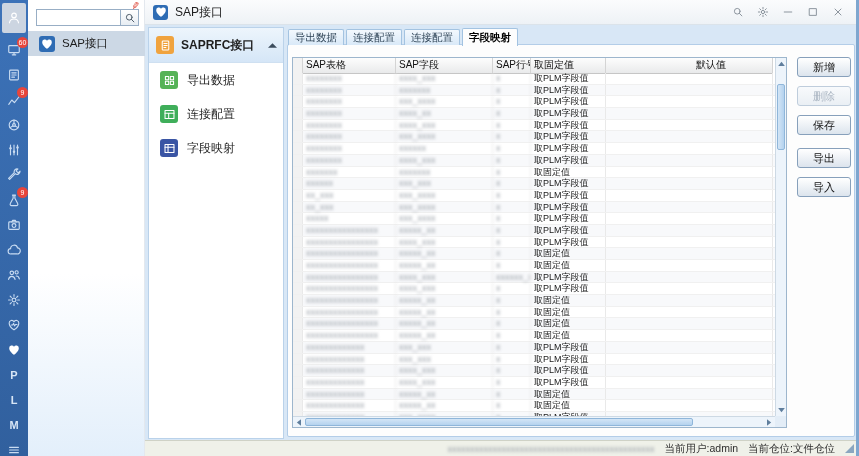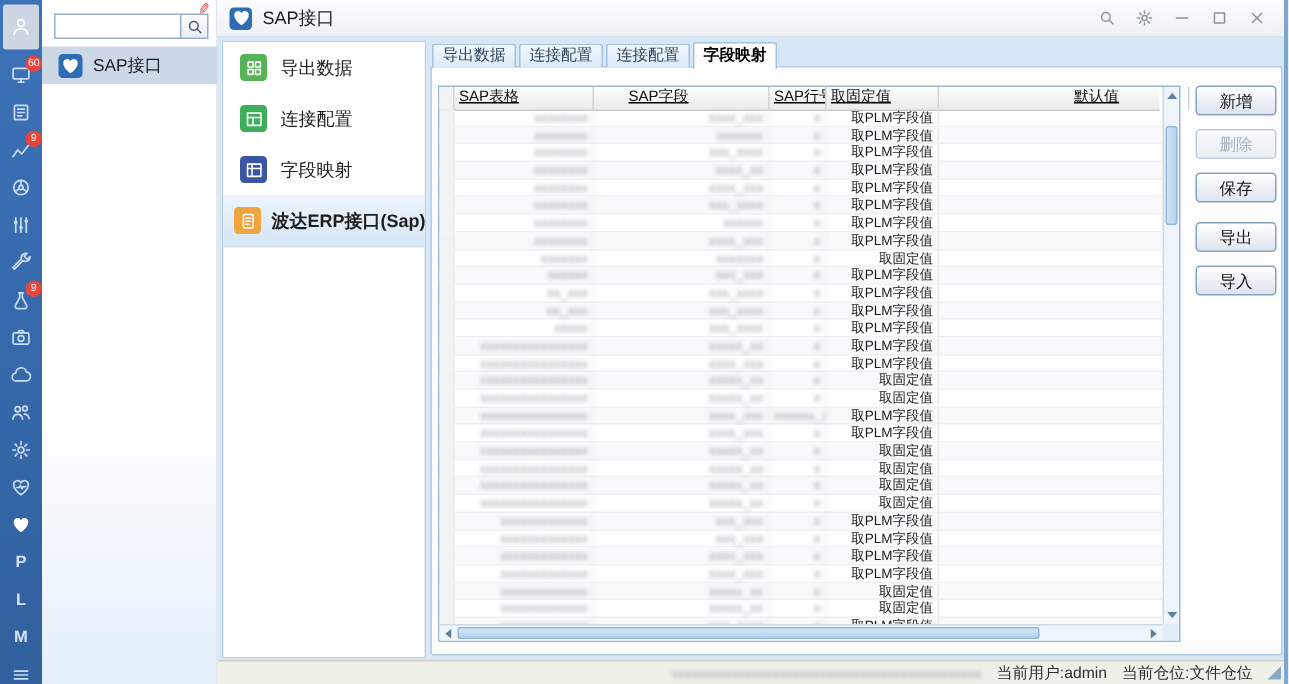--- a/index.html
+++ b/index.html
@@ -54,30 +54,30 @@
   .tab{height:15px;line-height:15px;padding:0 6px;font-size:10.5px;color:#2f4457;cursor:pointer;
        background:linear-gradient(#f3f8fd,#d9e9f8);border:1px solid #a3c3e1;border-bottom:none;border-radius:2px 2px 0 0;}
   .tab.active{background:#fdfdfd;height:17px;line-height:17px;font-weight:bold;color:#000;margin-bottom:-1px;}
   
   .panel{position:absolute;left:142px;top:44px;width:568px;height:393px;background:#fdfdfd;
          border:1px solid #b3cde8;border-radius:2px;box-sizing:border-box;}
   
   .twrap{position:absolute;left:147px;top:57px;width:495px;height:371px;background:#fff;
          border:1px solid #9db6cd;box-sizing:border-box;z-index:2;}
   .thead{position:absolute;left:0;top:0;right:13px;height:15px;display:flex;
-         background:linear-gradient(#fdfdfd,#e9eaeb);border-bottom:1px solid #c6c6c6;text-decoration:underline;}
+         background:linear-gradient(#fdfdfd,#e9eaeb);border-bottom:1px solid #c6c6c6;}
   .th{font-size:10px;color:#111;line-height:14px;padding:0 3px;box-sizing:border-box;
       border-right:1px solid #d4d4d4;white-space:nowrap;overflow:hidden;cursor:pointer;}
   .tbody{position:absolute;left:0;top:15px;right:11px;bottom:11px;overflow:hidden;}
-  .tr{display:flex;height:10.7px;border-bottom:1px solid #f0f0f0;cursor:pointer;text-align:right;}
+  .tr{display:flex;height:10.7px;border-bottom:1px solid #f0f0f0;cursor:pointer;}
   .tr.odd{background:#f8f9fb;}
   .td{font-size:9px;line-height:10px;padding:0 3px;box-sizing:border-box;border-right:1px solid #e9e9e9;
       white-space:nowrap;overflow:hidden;color:#1a1a1a;}
   .c0{width:10px;background:#f2f2f2;flex:none;}
-  .c1{width:93px;flex:none;}.c2{width:97px;flex:none;margin-left:20px;}.c3{width:38px;flex:none;}
+  .c1{width:93px;flex:none;}.c2{width:97px;flex:none;}.c3{width:38px;flex:none;}
   .c4{width:75px;flex:none;}.c5{width:87px;flex:none;margin-top:16px;}.c6{width:80px;flex:none;}.c7{flex:1;border-right:none;}
   .redacted{color:#9aa0a8;filter:blur(1.5px);}
   
   .vscroll{position:absolute;right:0;top:0;bottom:11px;width:11px;background:#edf4fb;border-left:1px solid #cdd9e4;box-sizing:border-box;}
   .hscroll{position:absolute;left:0;bottom:0;right:11px;height:11px;background:#edf4fb;border-top:1px solid #cdd9e4;box-sizing:border-box;}
   .corner{position:absolute;right:0;bottom:0;width:11px;height:11px;background:#e3edf7;}
   .sarrow{position:absolute;width:11px;height:11px;display:flex;align-items:center;justify-content:center;color:#5c7linear;color:#5f7e9d;cursor:pointer;}
   .sarrow svg{display:block;}
   .vthumb{position:absolute;left:1px;width:8px;top:26px;height:66px;cursor:pointer;
           background:linear-gradient(90deg,#d3e5f6,#b4d2ee);border:1px solid #8fb6da;border-radius:2px;box-sizing:border-box;}
@@ -262,20 +262,34 @@
           </button>
           <button class="win-btn">
             <svg width="12" height="12" viewBox="0 0 16 16" fill="none" stroke="currentColor" stroke-width="1.3" stroke-linecap="round" stroke-linejoin="round">
               <path d="M4 4l8 8M12 4L4 12"></path>
             </svg>
           </button>
         </div>
     </div>
 
     <div class="menu">
+        <div class="mgroup">
+          <span class="gi" style="background:#f0a33e">
+            <svg width="13" height="13" viewBox="0 0 16 16" fill="none" stroke="currentColor" stroke-width="1.3" stroke-linecap="round" stroke-linejoin="round">
+              <rect x="4" y="2.5" width="8" height="11" rx="1"></rect>
+              <path d="M6 5.5h4M6 8h4M6 10.5h2.5"></path>
+            </svg>
+          </span>
+          <span class="gl">SAPRFC接口</span>
+          <span class="caret">
+            <svg width="9" height="6" viewBox="0 0 10 6">
+              <path d="M0 6l5-5 5 5z" fill="#3c4c5c"></path>
+            </svg>
+          </span>
+        </div>
         <div class="mitem">
           <span class="gi" style="background:#56b357">
             <svg width="13" height="13" viewBox="0 0 16 16" fill="none" stroke="currentColor" stroke-width="1.3" stroke-linecap="round" stroke-linejoin="round">
               <rect x="3" y="3" width="4" height="4"></rect>
               <rect x="9" y="3" width="4" height="4"></rect>
               <rect x="3" y="9" width="4" height="4"></rect>
               <rect x="9" y="9" width="4" height="4"></rect>
             </svg>
           </span>
           <span class="ml">导出数据</span>
@@ -290,34 +304,20 @@
           <span class="ml">连接配置</span>
         </div>
         <div class="mitem">
           <span class="gi" style="background:#3a55a4">
             <svg width="13" height="13" viewBox="0 0 16 16" fill="none" stroke="currentColor" stroke-width="1.3" stroke-linecap="round" stroke-linejoin="round">
               <rect x="2.5" y="3" width="11" height="10"></rect>
               <path d="M2.5 6.5h11M6.2 3v10"></path>
             </svg>
           </span>
           <span class="ml">字段映射</span>
-        </div>
-        <div class="mgroup">
-          <span class="gi" style="background:#f0a33e">
-            <svg width="13" height="13" viewBox="0 0 16 16" fill="none" stroke="currentColor" stroke-width="1.3" stroke-linecap="round" stroke-linejoin="round">
-              <rect x="4" y="2.5" width="8" height="11" rx="1"></rect>
-              <path d="M6 5.5h4M6 8h4M6 10.5h2.5"></path>
-            </svg>
-          </span>
-          <span class="gl">波达ERP接口(Sap)</span>
-          <span class="caret">
-            <svg width="9" height="6" viewBox="0 0 10 6">
-              <path d="M0 0l5 5 5-5z" fill="#3c4c5c"></path>
-            </svg>
-          </span>
         </div>
       </div>
 
     <div class="tabs">
         <div class="tab">导出数据</div>
         <div class="tab">连接配置</div>
         <div class="tab">连接配置</div>
         <div class="tab active">字段映射</div>
       </div>
 

